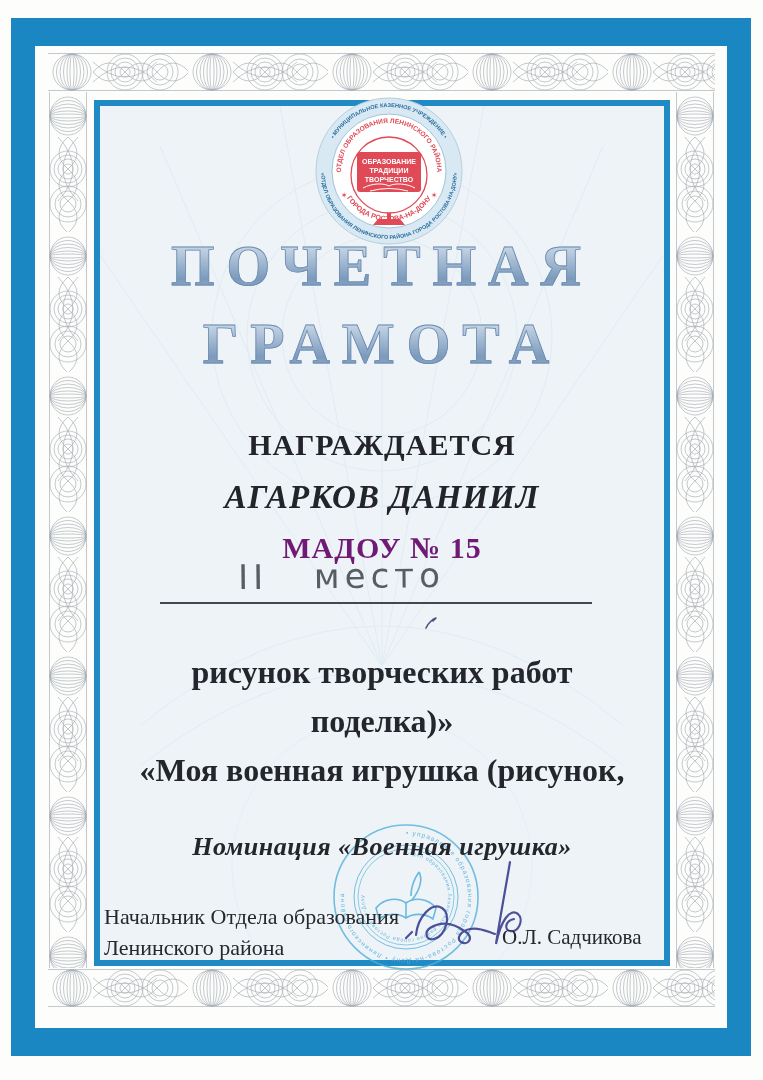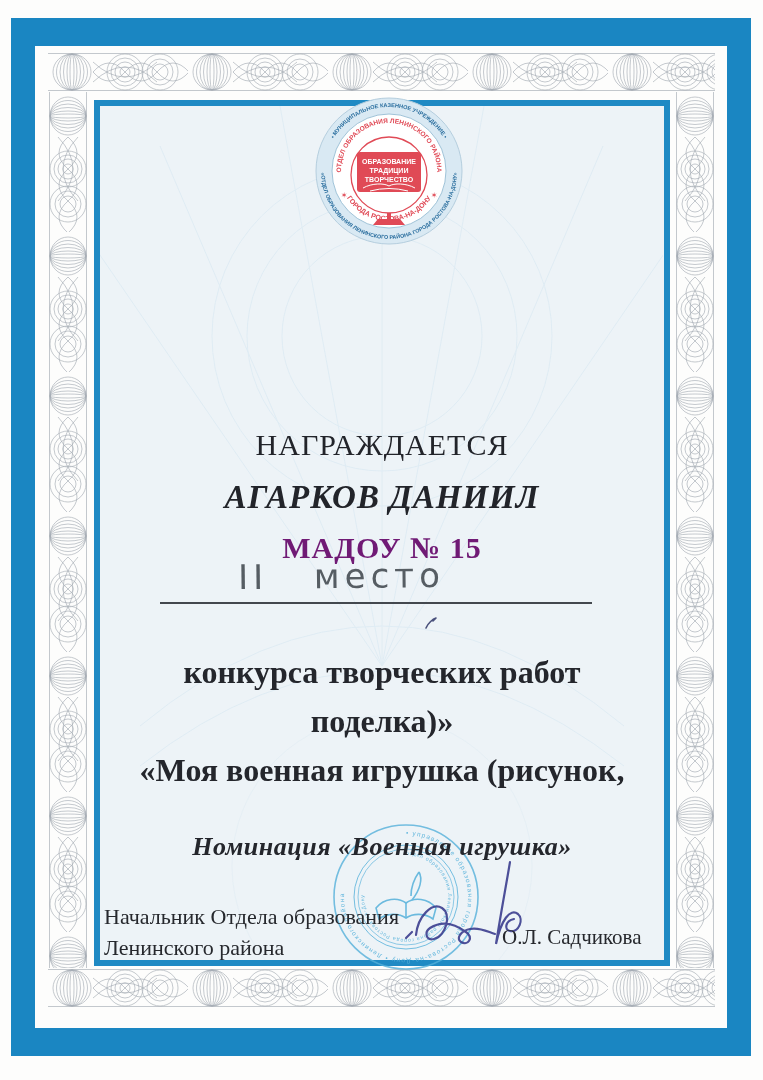--- a/index.html
+++ b/index.html
@@ -25,21 +25,21 @@
   .title-wrap{top:234px;line-height:64px;}
   .title-line{
     display:inline-block;font-family:"Liberation Serif",serif;font-weight:bold;
     font-size:56px;letter-spacing:12px;
     color:#7d9cbe;
     background:linear-gradient(180deg,#e4edf5 0%,#b7c9dd 30%,#7b9abc 70%,#93abc6 92%,#b9cade 100%);
     -webkit-background-clip:text;background-clip:text;
     -webkit-text-fill-color:transparent;
     -webkit-text-stroke:0.8px #6c8cb0;
   }
-  .awarded-label{top:428px;font-size:30px;font-weight:normal;color:#22242a;letter-spacing:1px;}
+  .awarded-label{top:428px;font-size:30px;font-weight:bold;color:#22242a;letter-spacing:1px;}
   .recipient{top:479px;font-size:33px;font-weight:bold;font-style:italic;color:#22242a;letter-spacing:1px;}
   .institution{top:531px;font-size:30px;font-weight:bold;color:#701a75;letter-spacing:1px;}
   .handwritten{
     left:60px;right:140px;top:556px;text-align:center;
     font-family:"DejaVu Sans",sans-serif;font-size:34px;color:#565d63;
     letter-spacing:5px;word-spacing:30px;transform:rotate(-0.6deg);font-weight:400;
   }
   .hand-line{left:160px;top:602px;width:432px;height:2px;background:#43484e;}
   .body-lines{top:648px;font-size:32px;font-weight:bold;color:#24262c;line-height:49px;}
   .nomination{top:832px;font-size:26px;font-weight:bold;font-style:italic;color:#24262c;letter-spacing:0.5px;}
@@ -227,36 +227,37 @@
   <text x="75" y="86" text-anchor="middle" font-family="Liberation Sans, sans-serif" font-weight="bold" font-size="7" fill="#ffffff">ТВОРЧЕСТВО</text>
   <g fill="#e04a56">
     <rect x="73" y="117" width="4" height="6"></rect>
     <path d="M59,129 L91,129 L86,123 L64,123 Z"></path>
   </g>
   <text x="30" y="102" text-anchor="middle" font-size="8" fill="#e04a56">✶</text>
   <text x="120" y="102" text-anchor="middle" font-size="8" fill="#e04a56">✶</text>
 </svg>
 
 <div class="abs center-text title-wrap">
-  <br>
+  <span class="title-line">ПОЧЕТНАЯ</span><br>
+  <span class="title-line">ГРАМОТА</span>
 </div>
 
 <div class="abs center-text awarded-label">НАГРАЖДАЕТСЯ</div>
 <div class="abs center-text recipient">АГАРКОВ ДАНИИЛ</div>
 <div class="abs center-text institution">МАДОУ № 15</div>
 
 <div class="abs handwritten">II место</div>
 <div class="abs hand-line"></div>
 
 <svg class="abs" style="left:420px;top:612px;" width="24" height="24">
   <path d="M6,16 C8,11 13,7 16,6 M13,9 L16,6" stroke="#4a517c" stroke-width="1.6" fill="none" stroke-linecap="round"></path>
 </svg>
 
 <div class="abs center-text body-lines">
-  <div>конкурса творческих работ</div>
+  <div>рисунок творческих работ</div>
   <div>поделка)»</div>
   <div>«Моя военная игрушка (рисунок,</div>
 </div>
 
 <div class="abs center-text nomination">Номинация «Военная игрушка»</div>
 
 <div class="abs signer-block">
   <div>Начальник Отдела образования</div>
   <div>Ленинского района</div>
 </div>

